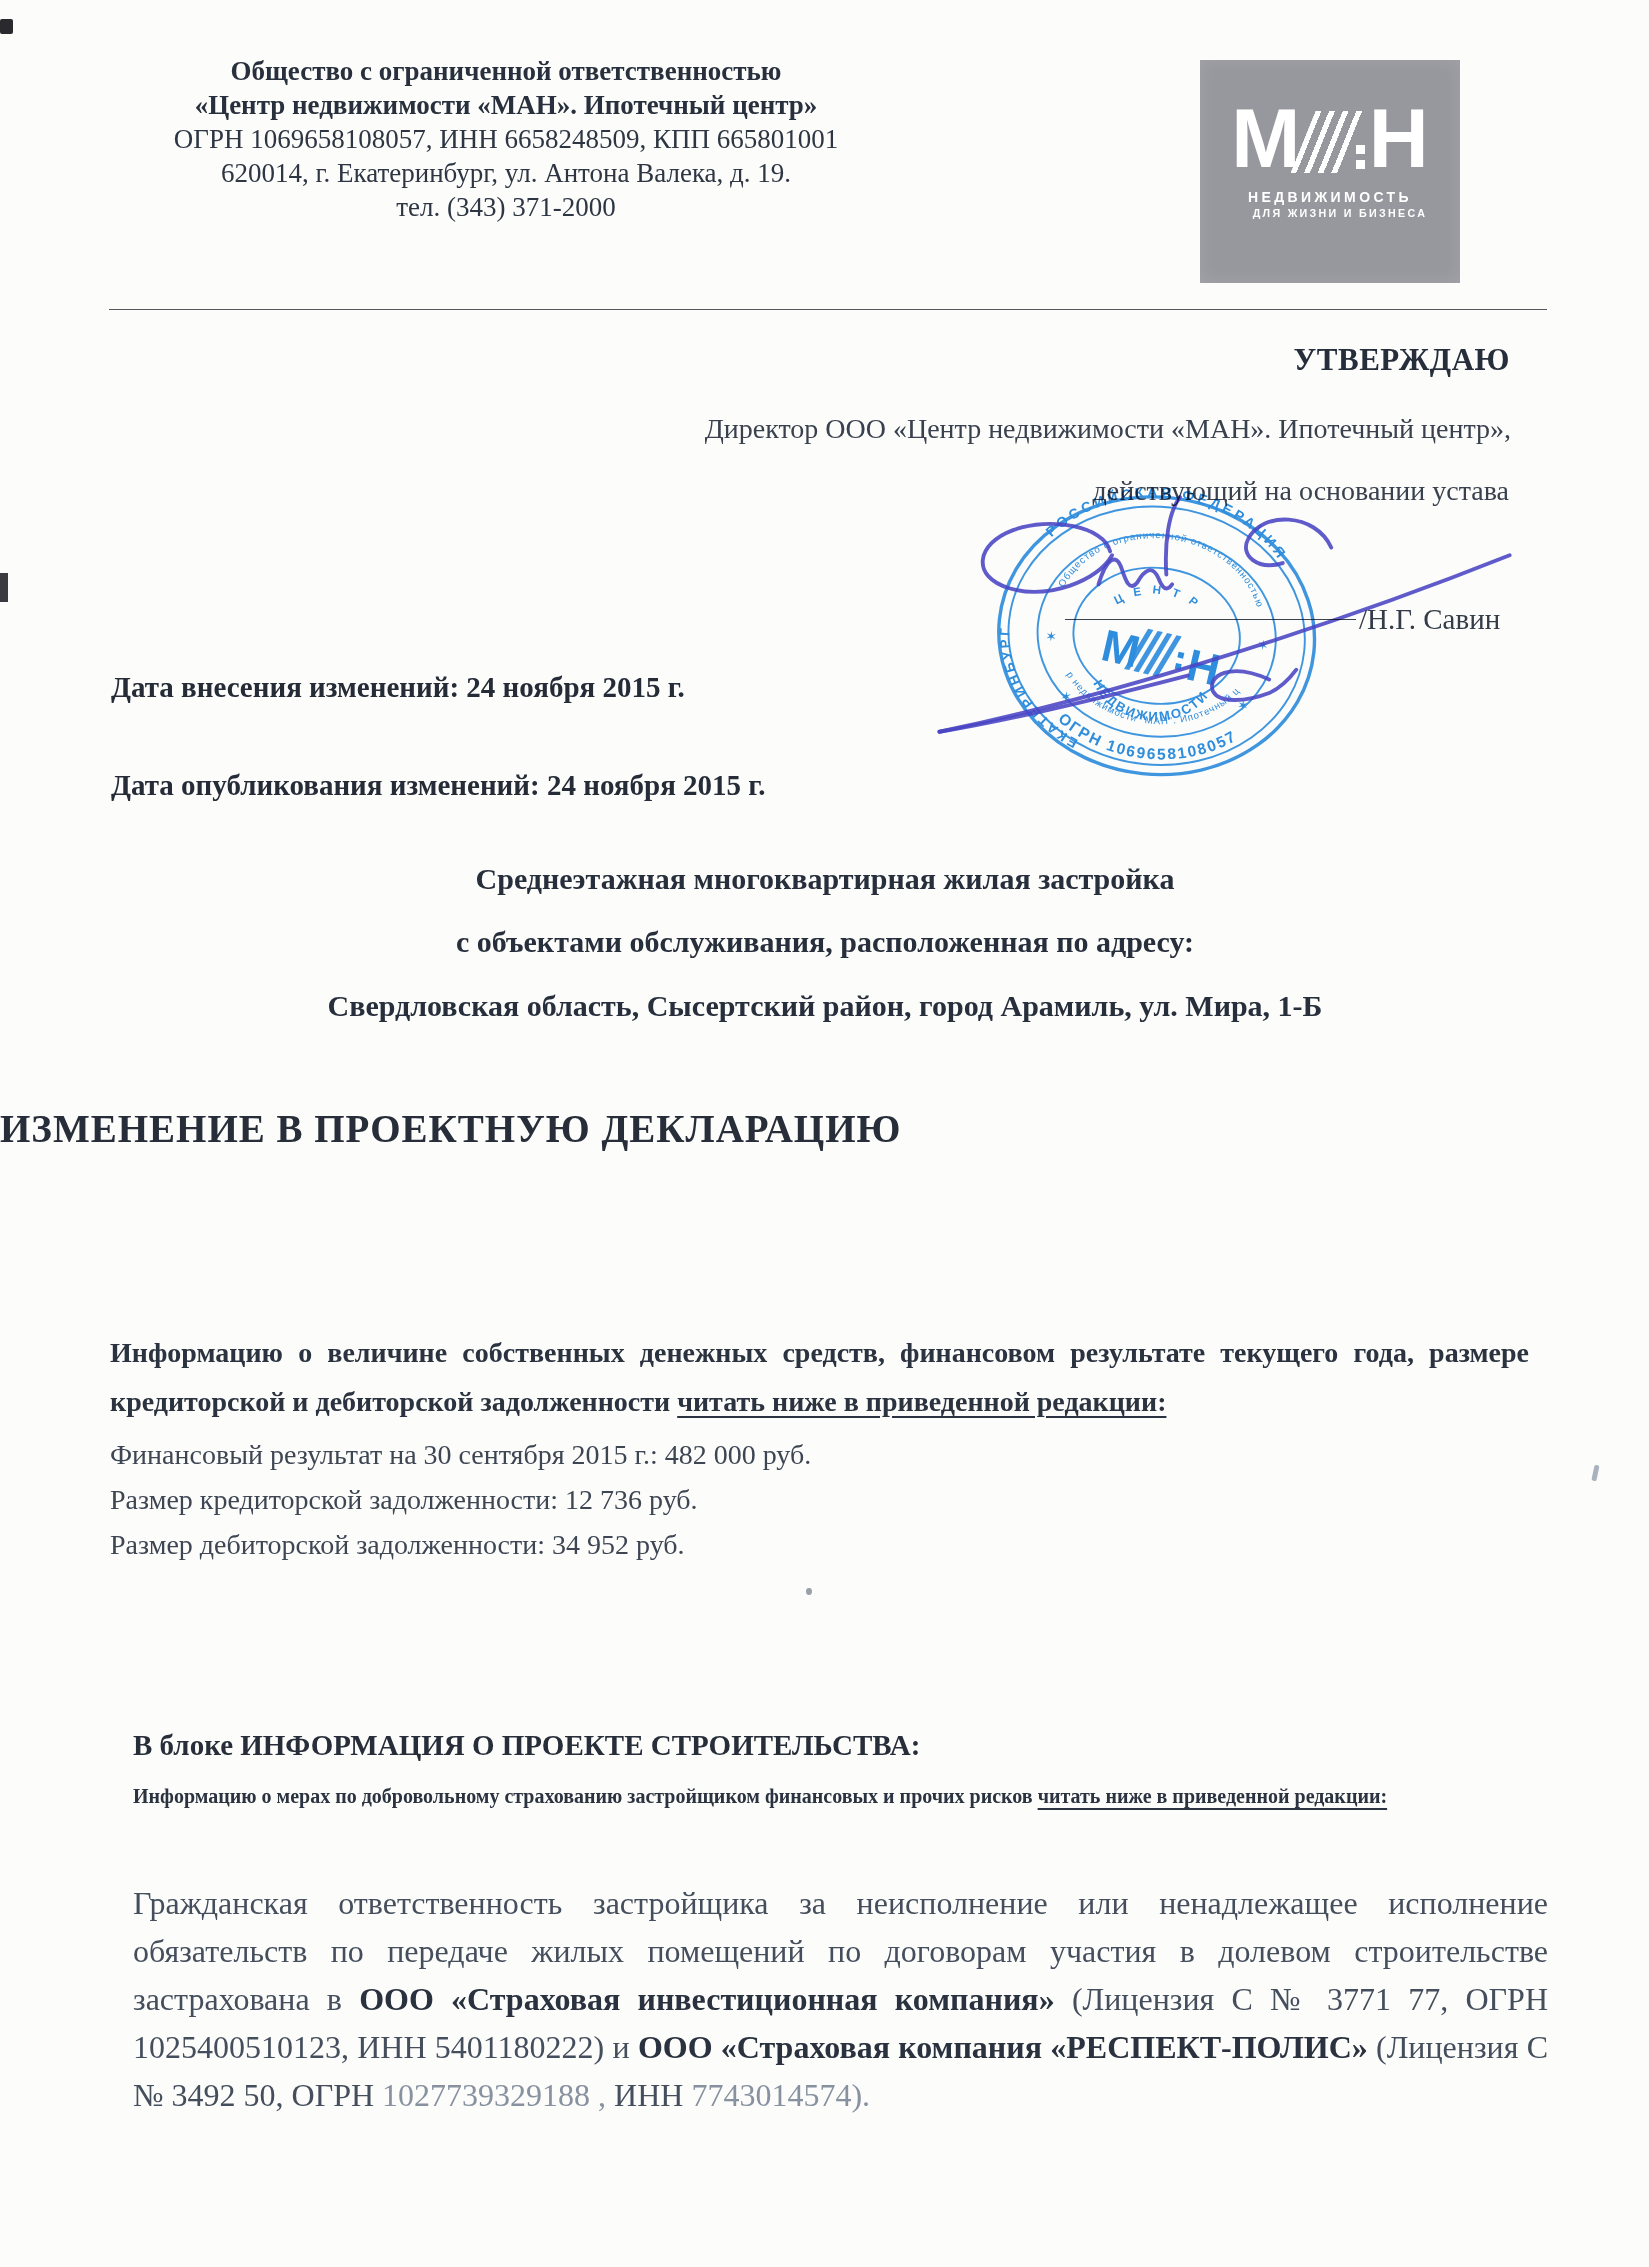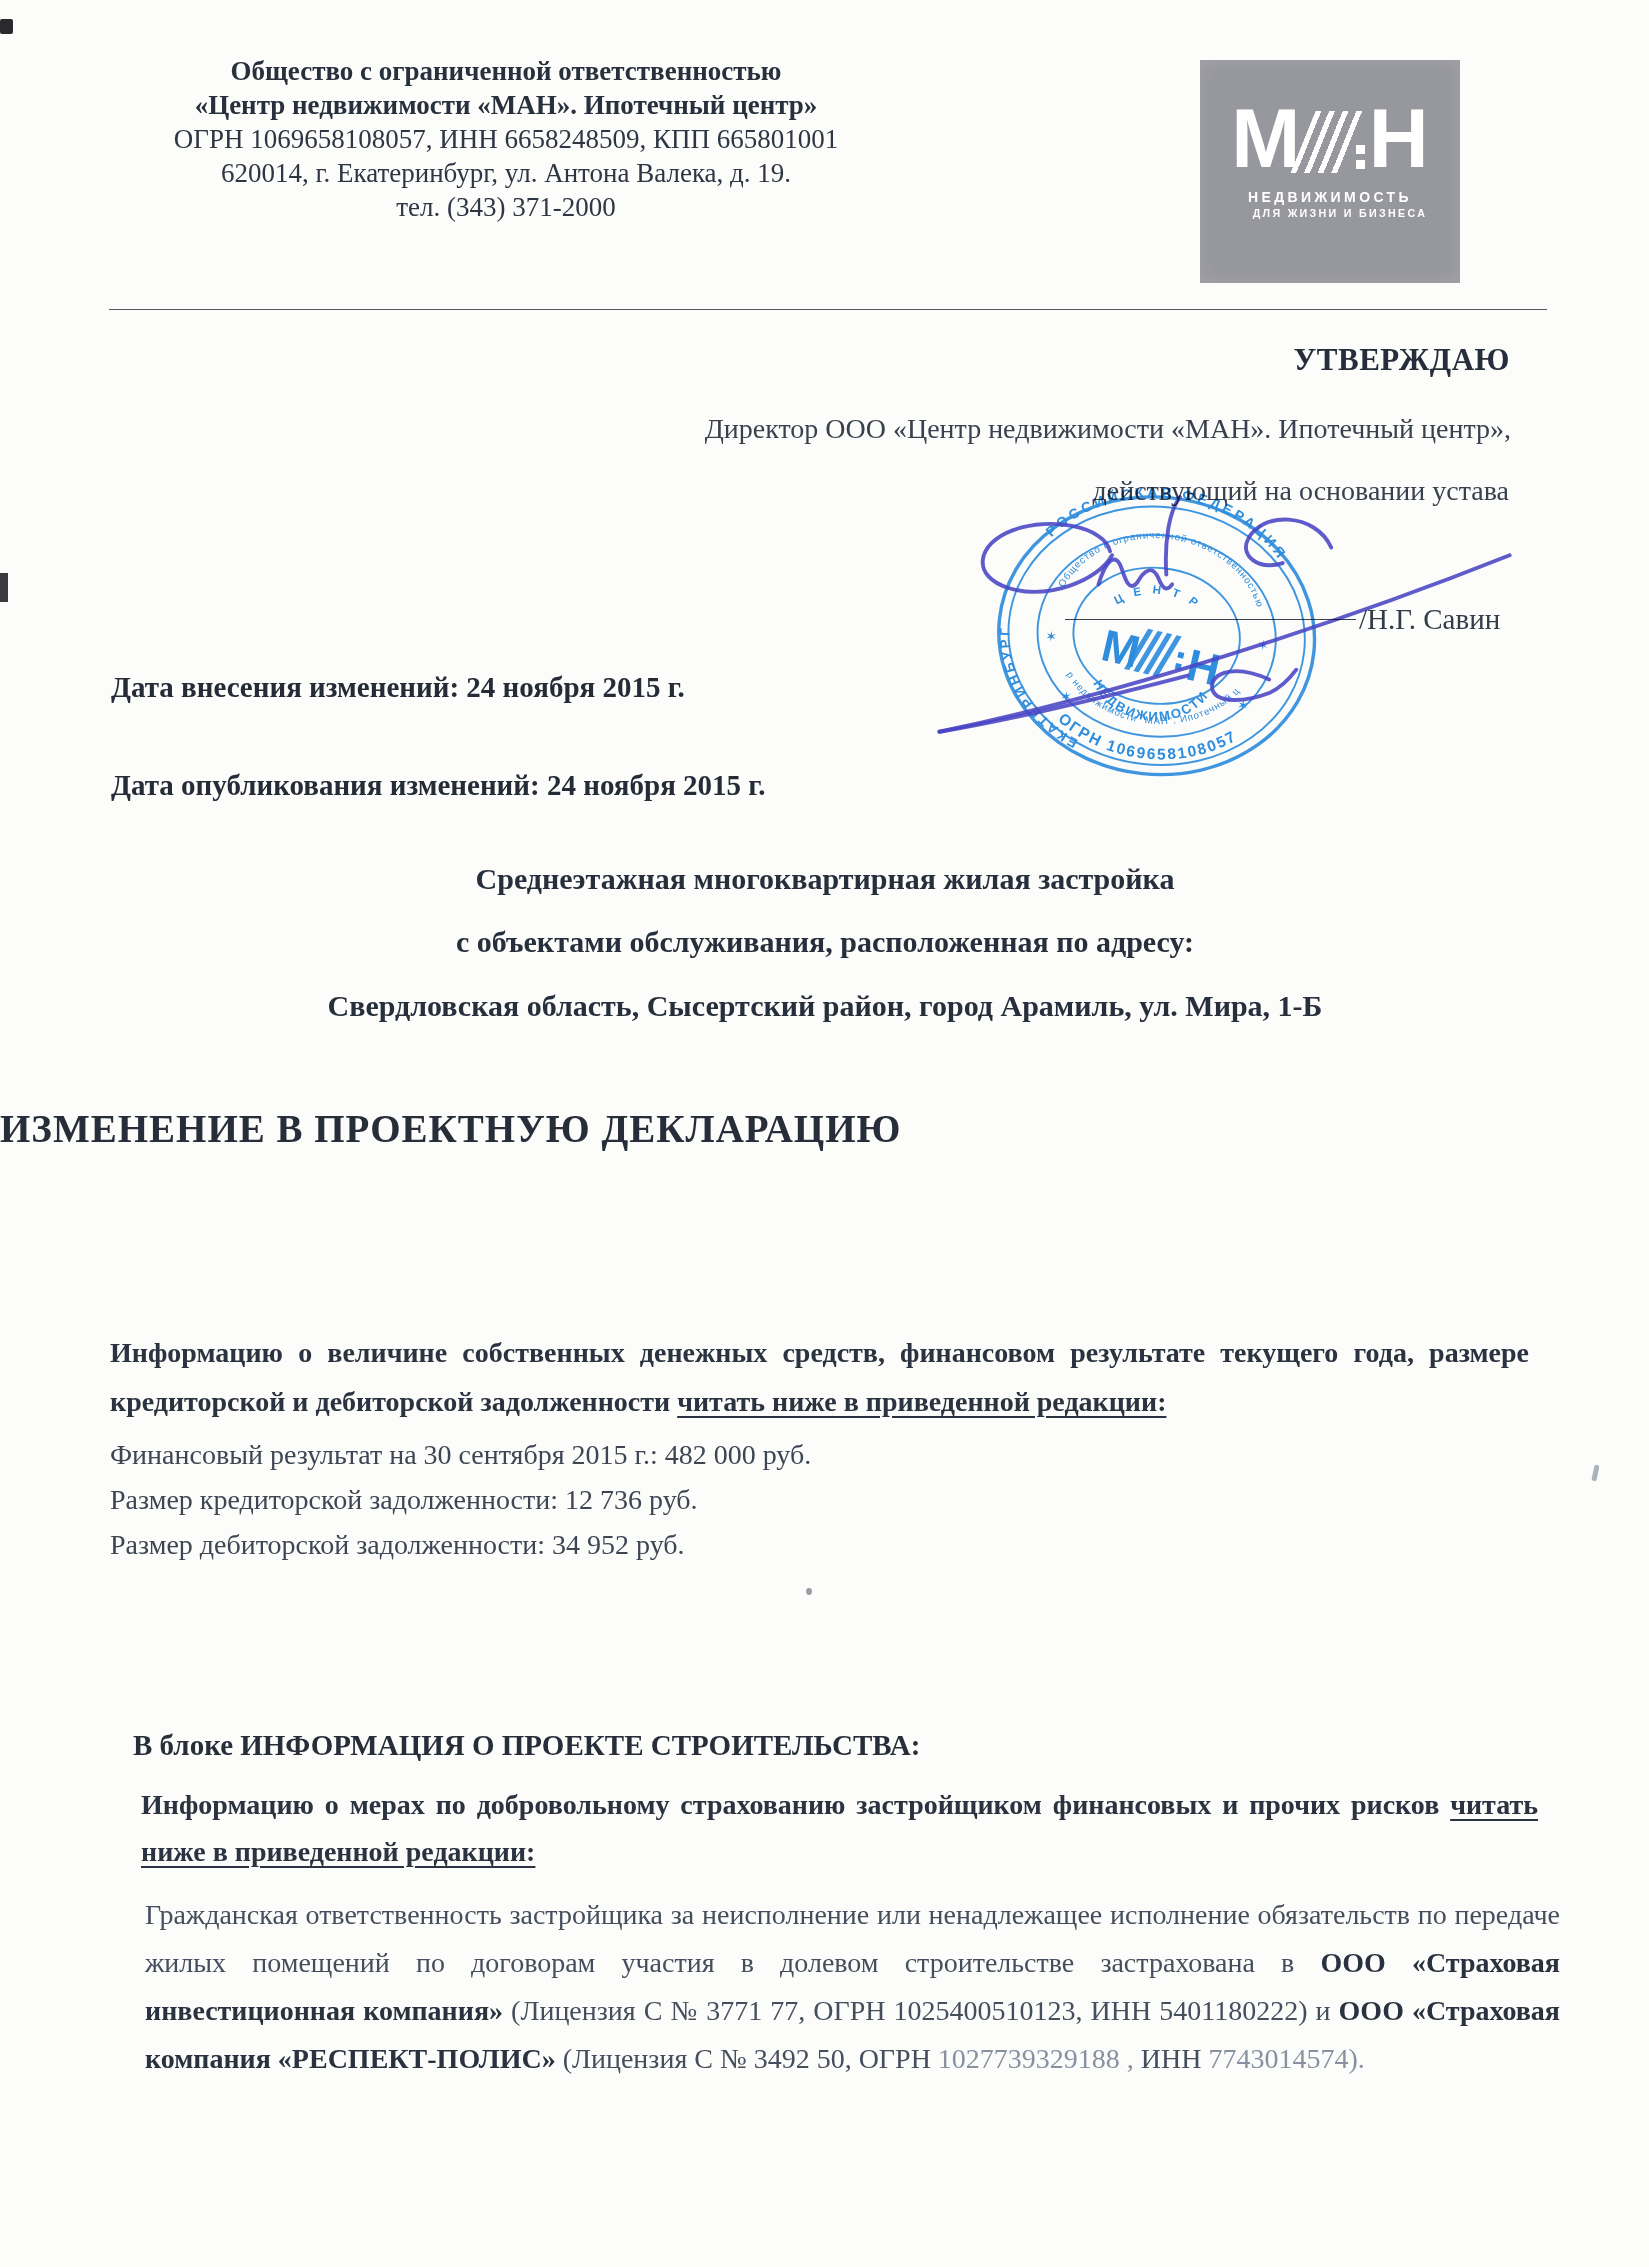--- a/index.html
+++ b/index.html
@@ -64,24 +64,24 @@
     font-size:39px;font-weight:bold;letter-spacing:1px;color:#272e3a;}
 
   
   .sec-heading{font-size:29px;font-weight:bold;color:#272e3a;}
   .sec1-heading{left:117px;top:1234px;}
   .sec1-intro{left:110px;top:1328px;width:1419px;font-size:28px;font-weight:bold;
     line-height:49px;text-align:justify;color:#2b3340;margin:0;}
   .ul{text-decoration:underline;text-underline-offset:4.9px;text-decoration-thickness:1.9px;}
   .fin-lines{left:110px;top:1432px;font-size:28px;line-height:45px;color:#3e4654;}
   .sec2-heading{left:133px;top:1729px;}
-  .sec2-intro{left:133px;top:1773px;width:1397px;font-size:28px;font-weight:bold;
-    line-height:47px;text-align:justify;color:#2b3340;margin:8px;}
-  .liability{left:133px;top:1879px;width:1415px;font-size:28px;line-height:48px;
-    text-align:justify;color:#454e5d;margin:12px;}
+  .sec2-intro{left:133px;top:1773px;width:1397px;font-size:20px;font-weight:bold;
+    line-height:47px;text-align:justify;color:#2b3340;margin:0;}
+  .liability{left:133px;top:1879px;width:1415px;font-size:32px;line-height:48px;
+    text-align:justify;color:#454e5d;margin:0;}
   .liability .b{font-weight:bold;color:#2a313f;}
   .liability .light{color:#8791a0;}
 
   
   .art{background:#2a2a2e;}
   .art1{left:0;top:19.4px;width:12.6px;height:14.6px;border-radius:1.9px;}
   .art2{left:0;top:573px;width:7.8px;height:29px;background:#3a3a40;}
   .art3{left:806px;top:1588px;width:5.8px;height:6.8px;background:#9aa0a8;border-radius:50%;}
   .art4{left:1593px;top:1465px;width:4.9px;height:15.5px;background:#aab2bd;transform:rotate(12deg);border-radius:1.9px;}
 </style>

